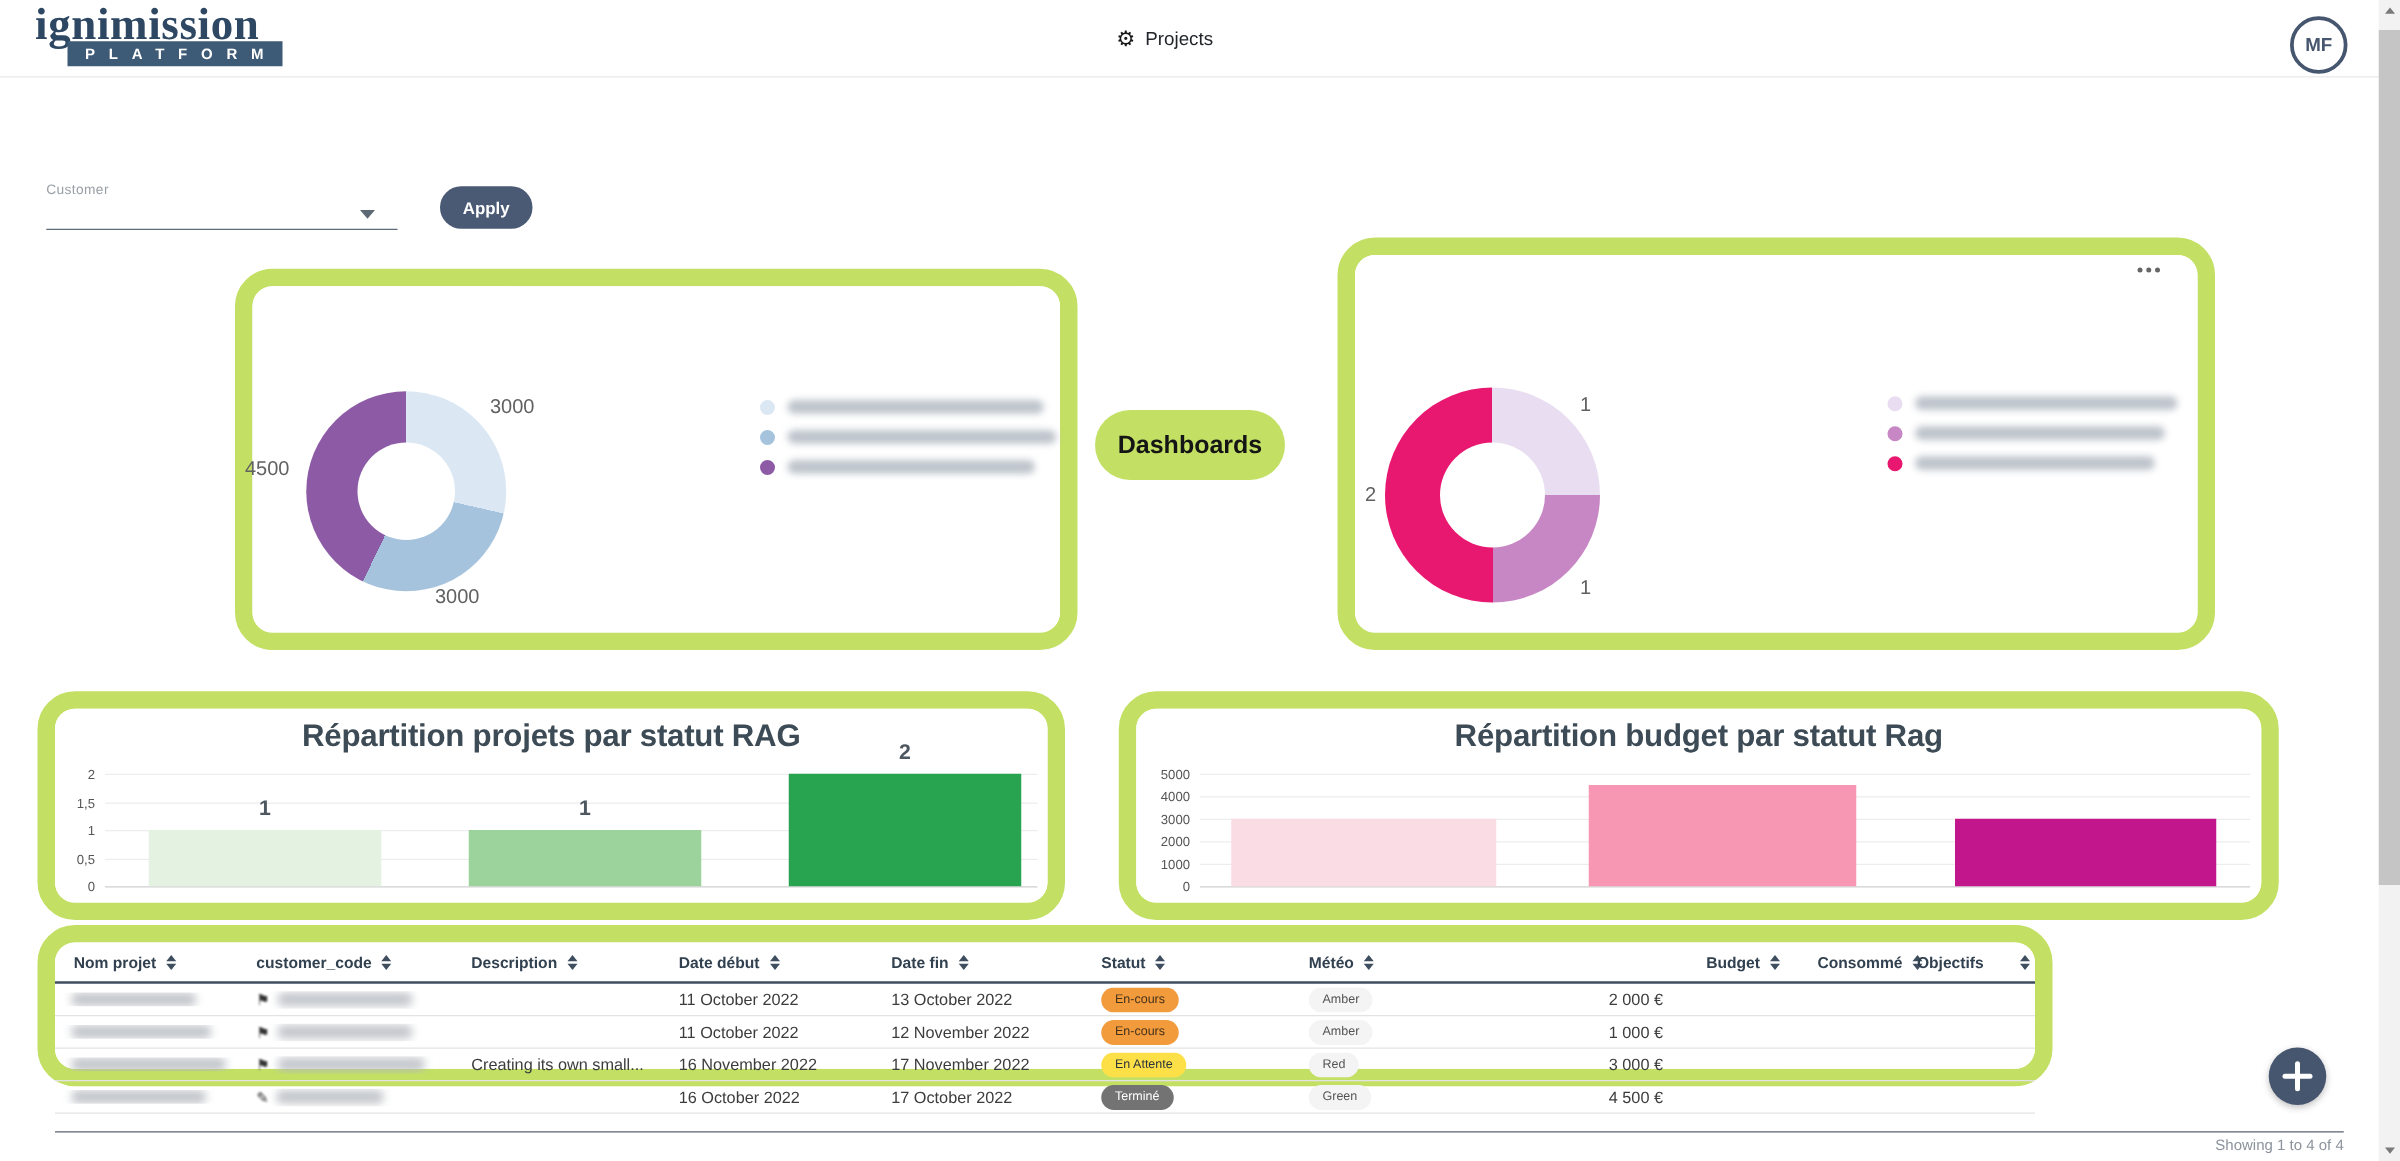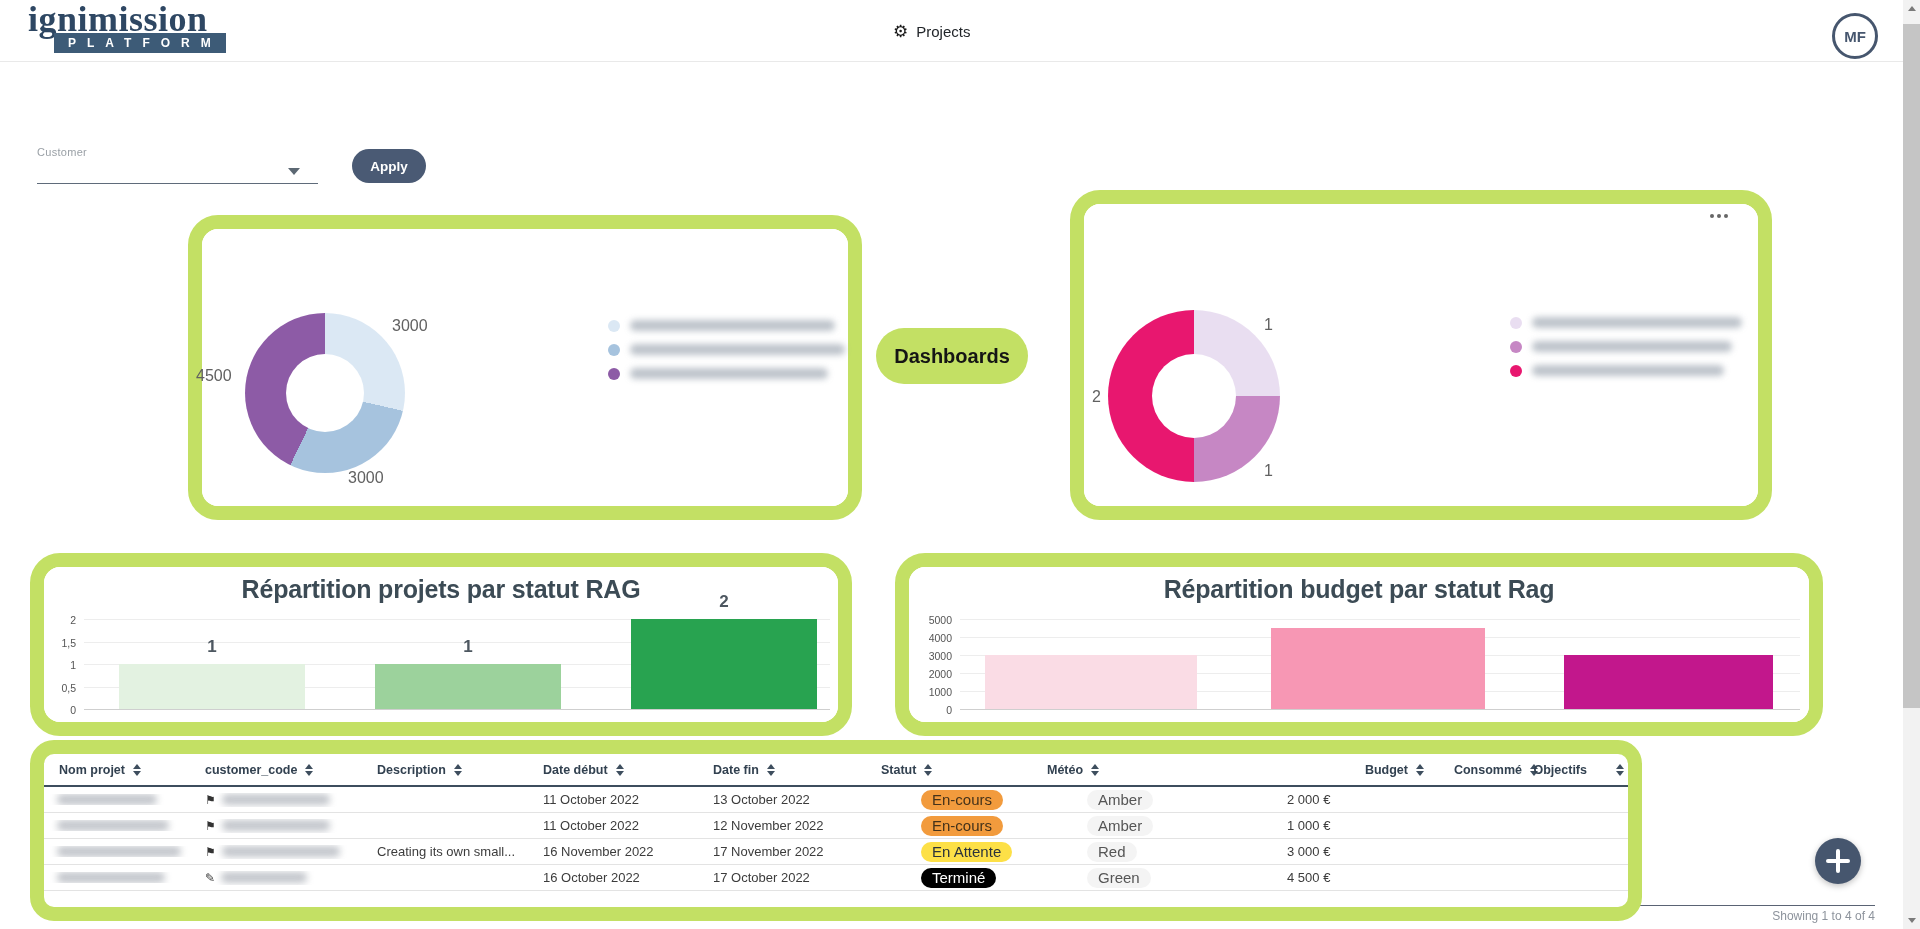--- a/index.html
+++ b/index.html
@@ -62,21 +62,21 @@
 
   
   .frame {
     position:absolute; border:14px solid #c3e064; border-radius:30px;
     background:#ffffff;
   }
   .f1 { left:188px; top:215px; width:674px; height:305px; }
   .f2 { left:1070px; top:190px; width:702px; height:330px; }
   .f3 { left:30px;  top:553px; width:822px; height:183px; }
   .f4 { left:895px; top:553px; width:928px; height:183px; }
-  .f5 { left:30px;  top:740px; width:1612px; height:181px;border-radius:24px; }
+  .f5 { left:30px;  top:740px; width:1612px; height:129px; }
   .card-inner { position:relative; width:100%; height:100%; background:#fff; border-radius:16px; }
 
   .dashboards-pill {
     position:absolute; left:876px; top:328px; width:152px; height:56px;
     background:#c3e064; border-radius:28px; display:flex; align-items:center; justify-content:center;
     font-size:20px; font-weight:700; color:#151515; z-index:6;
   }
 
   
   .chart-title { position:absolute; font-weight:700; color:#3c4b55; letter-spacing:-0.2px; }
@@ -118,24 +118,24 @@
   .sort .dn { width:0; height:0; border-left:4px solid transparent; border-right:4px solid transparent; border-top:5px solid #3e4e5e; }
   .tbl-row { display:flex; height:26px; align-items:center; border-bottom:1px solid #e3e3e3; cursor:pointer; }
   .td { padding-left:13px; display:flex; align-items:center; gap:6px; overflow:hidden; white-space:nowrap; }
   .c-nom { width:148px; } .c-code { width:172px; } .c-desc { width:166px; }
   .c-debut { width:170px; } .c-fin { width:168px; } .c-statut { width:166px; }
   .c-meteo { width:240px; } .c-budget { width:150px; } .c-cons { width:114px; } .c-obj { width:90px; }
   .cell-blur { filter:blur(3.5px); opacity:0.8; }
   .name-bar { height:11px; border-radius:5px; background:#b4b8bf; }
   .code-icon { font-size:12px; color:#333; filter:blur(0.7px); }
   .badge { height:20px; border-radius:10px; padding:0 11px; display:inline-flex; align-items:center;
-    font-size:15px; font-weight:400;margin-left:40px; }
+    font-size:10px; font-weight:400; }
   .badge-orange { background:#f29b3d; color:#44321a; }
   .badge-gray { background:#fde047; color:#2b333c; }
-  .badge-green { background:#000000; color:#ffffff; }
+  .badge-green { background:#737373; color:#ffffff; }
   .badge-light { background:#f4f4f4; color:#555; font-weight:400; }
 
   .pagination-line { position:absolute; left:44px; top:905px; width:1831px; border-top:1px solid #5a6374; z-index:1; }
   .frame { z-index:2; }
   .showing { position:absolute; left:1655px; top:909px; width:220px; text-align:right;
     font-size:12px; color:#8d939c; z-index:3; }
 
   .fab {
     position:absolute; left:1815px; top:838px; width:46px; height:46px; border-radius:50%;
     background:#46566e; border:none; cursor:pointer; z-index:7;

